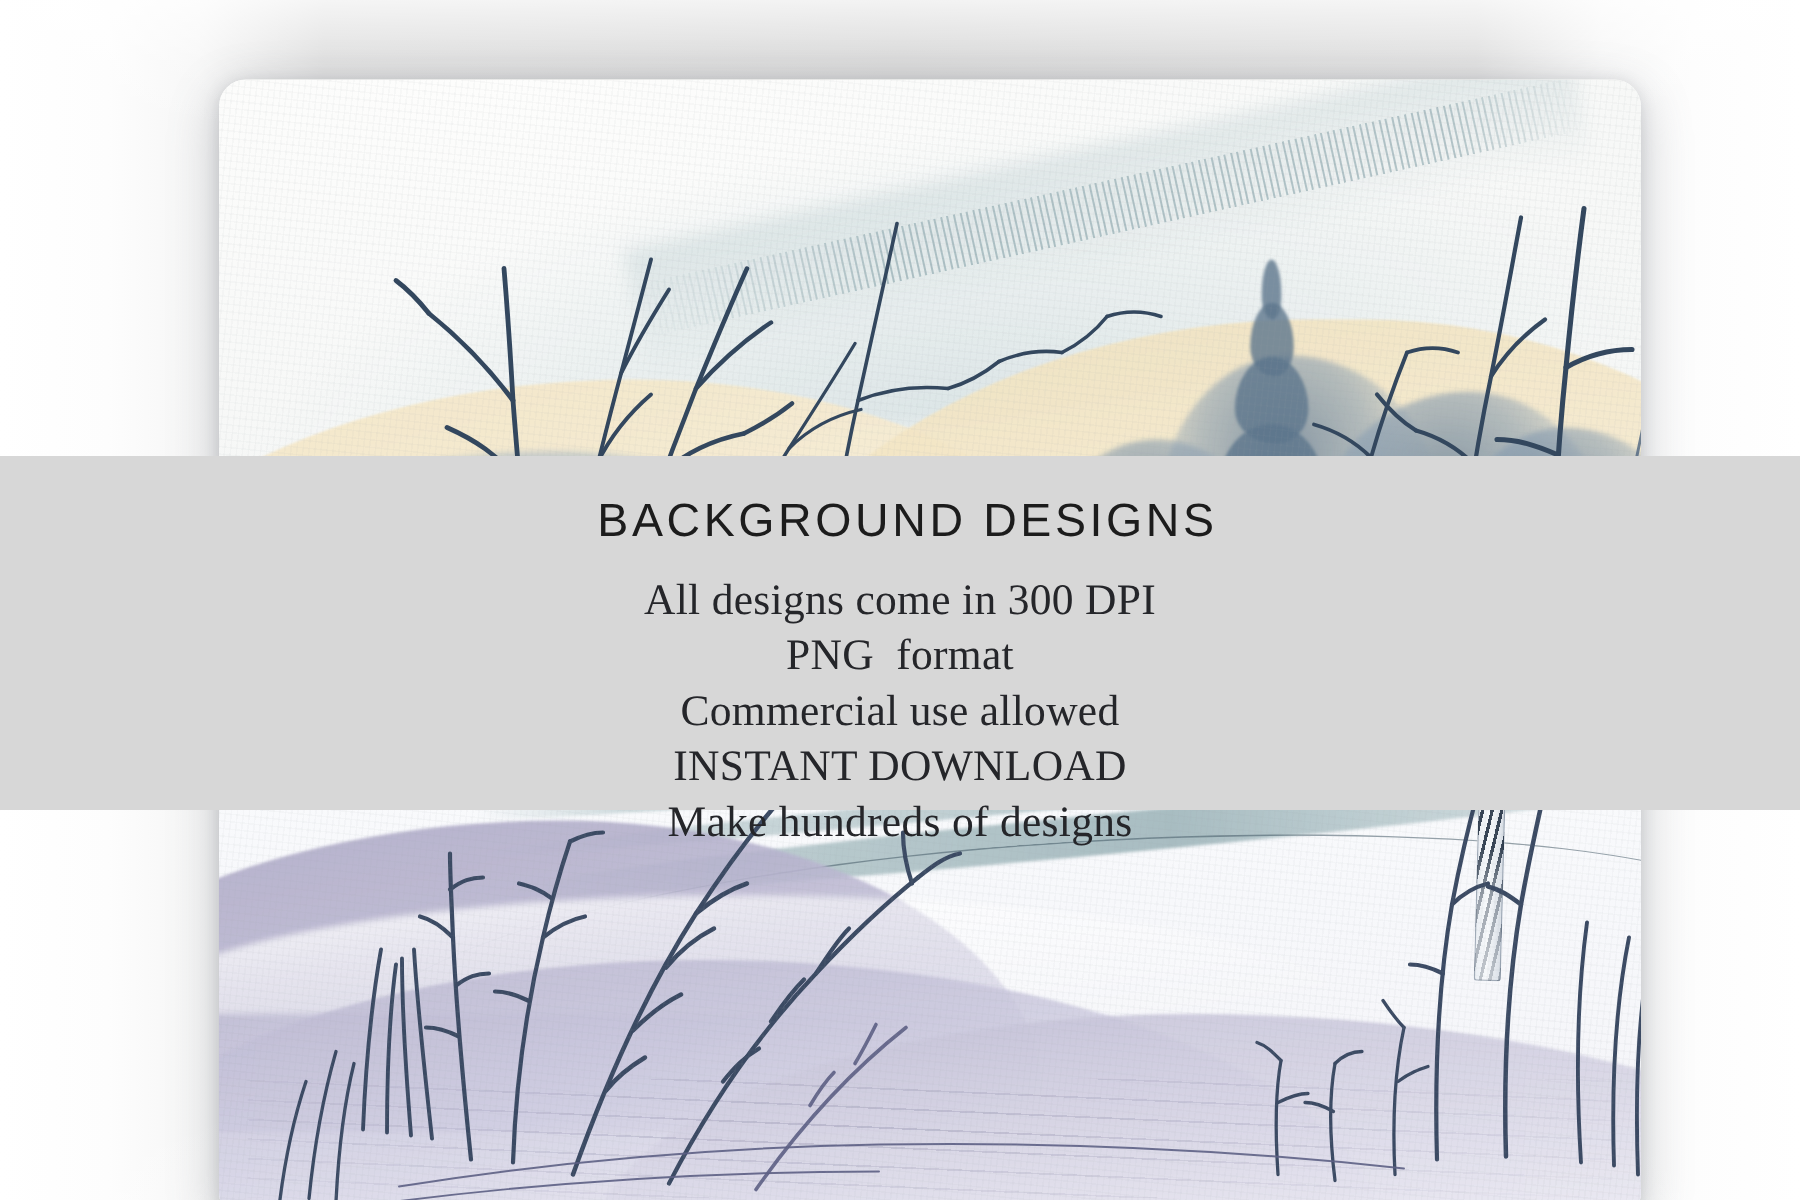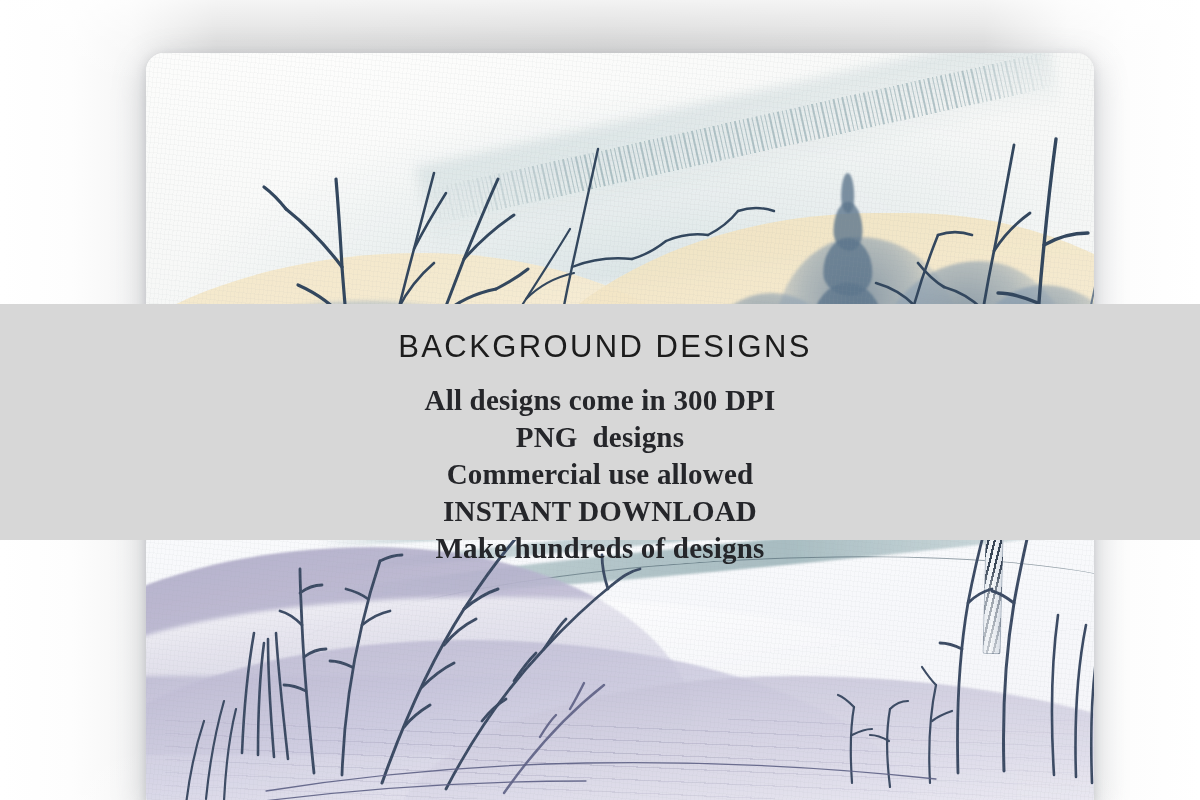--- a/index.html
+++ b/index.html
@@ -268,21 +268,21 @@
   .banner-lines {
     margin-top:20px;
     display:flex;
     flex-direction:column;
     align-items:center;
     gap:0;
   }
   .banner-line {
     font-family:"Liberation Serif", serif;
     font-size:29px;
-    font-weight:700;
+    font-weight:400;
     color:#25262a;
     line-height:37px;
     letter-spacing:.2px;
     white-space:pre;
   }
 </style>
 </head>
 <body>
 
 <div class="page">
@@ -517,21 +517,21 @@
     </div>
 
   </div>
 
   <div class="banner">
 
     <div class="banner-title">BACKGROUND DESIGNS</div>
 
     <div class="banner-lines">
       <div class="banner-line">All designs come in 300 DPI</div>
-      <div class="banner-line">PNG  designs</div>
+      <div class="banner-line">PNG  format</div>
       <div class="banner-line">Commercial use allowed</div>
       <div class="banner-line">INSTANT DOWNLOAD</div>
       <div class="banner-line">Make hundreds of designs</div>
     </div>
 
   </div>
 
 </div>
 
 </body></html>

